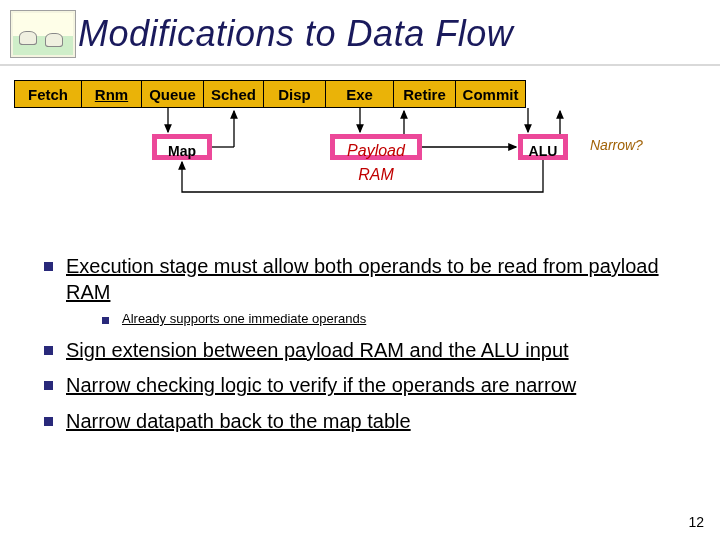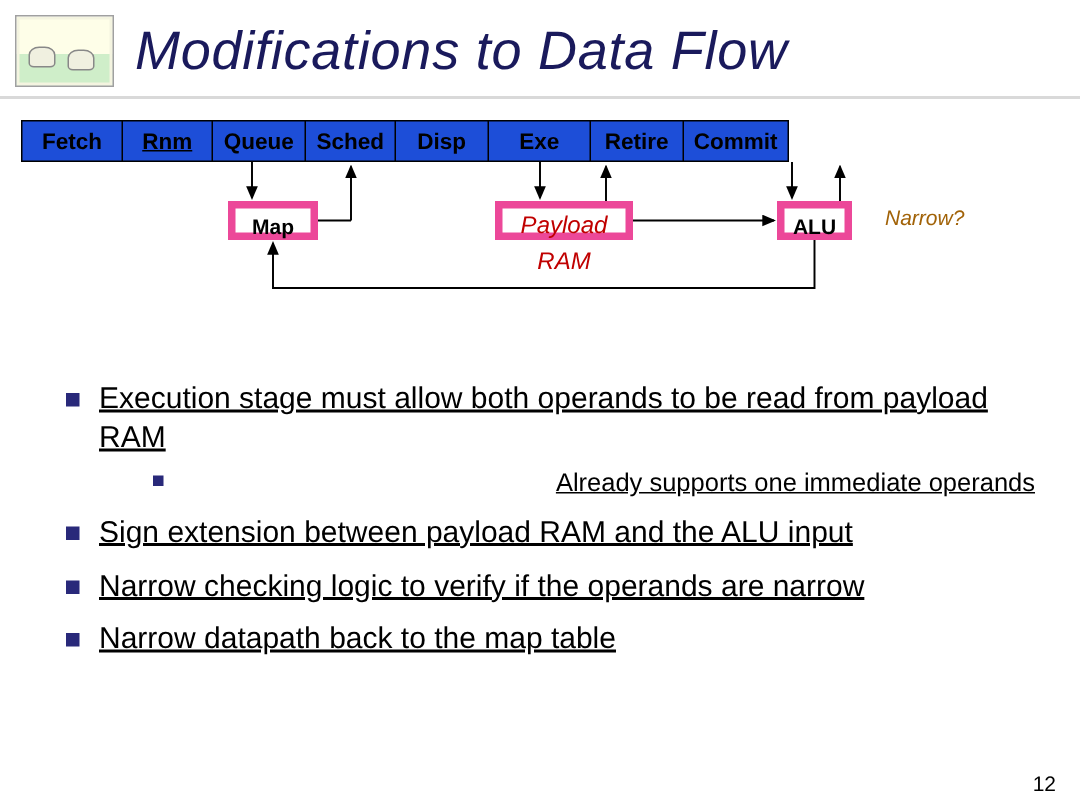--- a/index.html
+++ b/index.html
@@ -11,21 +11,21 @@
     font-family: Verdana, Geneva, sans-serif;
     color: #000;
     position: relative;
     overflow: hidden;
   }
   .header {
     display: flex;
     align-items: center;
     padding: 10px 0 6px 10px;
     border-bottom: 2px solid #d9d9d9;
-    gap: 14px;
+    gap: 2px;
   }
   .logo {
     width: 66px;
     height: 48px;
     border: 1px solid #a0a0a0;
     background: linear-gradient(to bottom, #fefee8 55%, #cfeec9 55%);
     position: relative;
     box-shadow: 0 0 0 2px #f4f4e0 inset;
   }
   .logo .cow {
@@ -56,21 +56,21 @@
     left: 14px;
     display: flex;
   }
   .stage {
     border: 1px solid #000;
     font-size: 15px;
     font-weight: bold;
     text-align: center;
     line-height: 28px;
     height: 28px;
-    background: #1d4ed8;
+    background: #eab308;
   }
   .stage.fetch  { width: 68px; }
   .stage.dcd    { width: 56px; }
   .stage.rnm    { width: 60px; text-decoration: underline; }
   .stage.queue  { width: 62px; }
   .stage.sched  { width: 60px; }
   .stage.disp   { width: 62px; }
   .stage.rf     { width: 58px; }
   .stage.exe    { width: 68px; }
   .stage.retire { width: 62px; }
@@ -112,21 +112,21 @@
   ul.top > li::before {
     content: "";
     position: absolute;
     left: 4px;
     top: 8px;
     width: 9px;
     height: 9px;
     background: #29297a;
   }
   ul.sub { list-style: none; padding: 0; margin: 6px 0 10px 34px; }
-  ul.sub > li { position: relative; padding-left: 22px; font-size: 17px; text-align: right; }
+  ul.sub > li { position: relative; padding-left: 22px; font-size: 13px; }
   ul.sub > li::before {
     content: "";
     position: absolute;
     left: 2px;
     top: 6px;
     width: 7px;
     height: 7px;
     background: #29297a;
   }
   .page-num {

